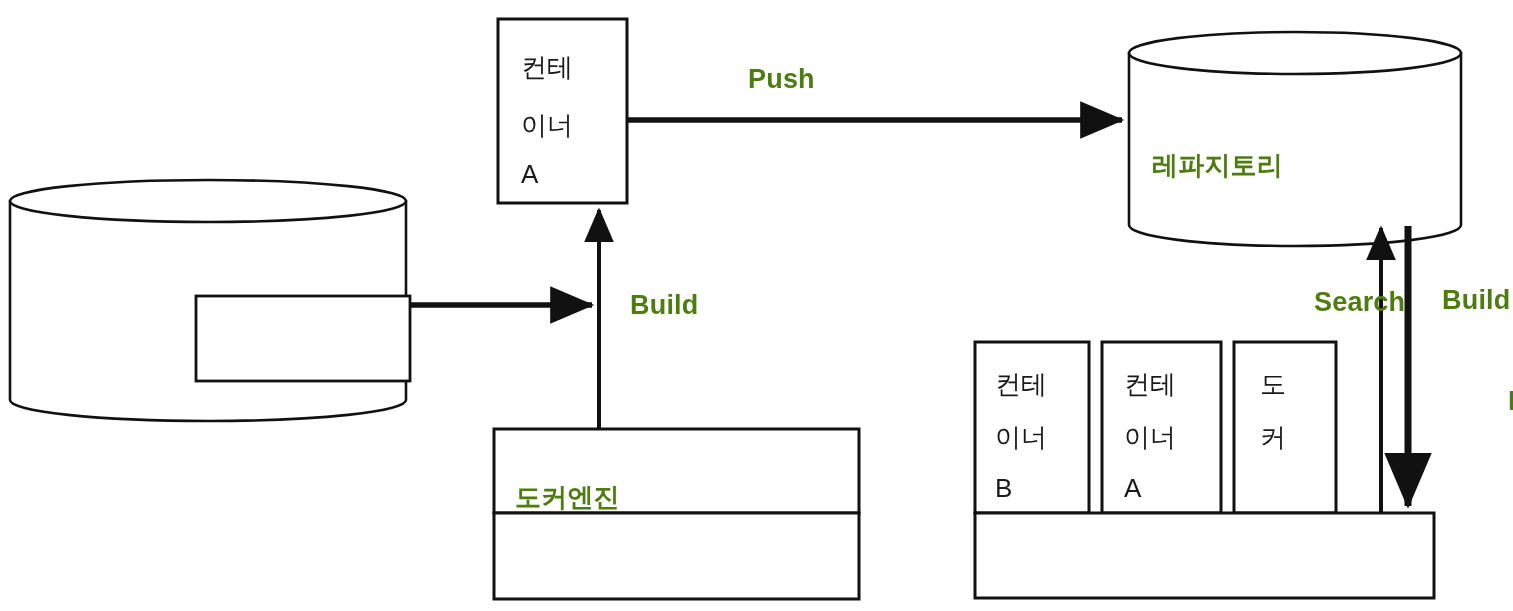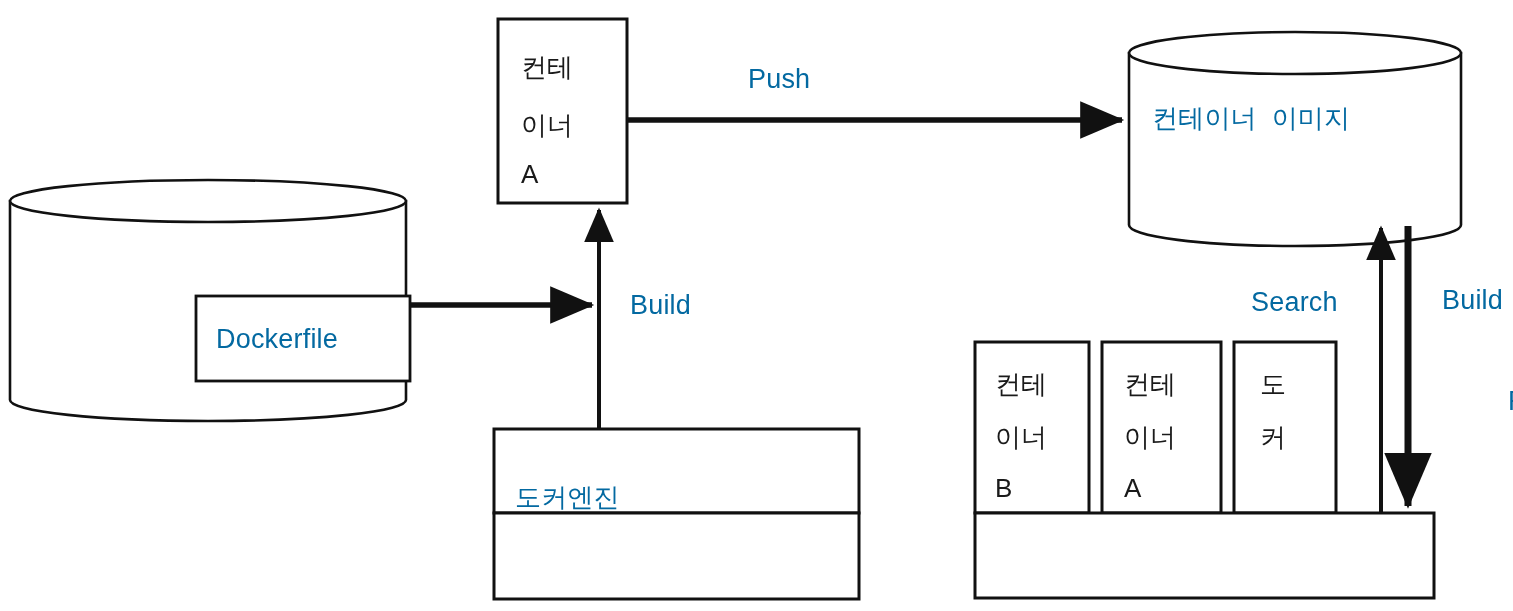--- a/index.html
+++ b/index.html
@@ -21,23 +21,24 @@
     left: 0;
     top: 0;
     width: 1513px;
     height: 611px;
     overflow: visible;
   }
   .lbl {
     position: absolute;
     font-size: 27px;
     line-height: 1.32;
-    color: #0369a1;
+    color: #4d7c0f;
     white-space: pre;
     letter-spacing: 0.2px;
+    font-weight: bold;
   }
   .lbl-ko { font-size: 26px; }
   .stack {
     position: absolute;
     font-size: 26px;
     line-height: 1.62;
     color: #1a1a1a;
     white-space: pre;
   }
 </style>
@@ -83,46 +84,45 @@
     <line x1="599" y1="429" x2="599" y2="210" stroke="#111111" stroke-width="4" marker-end="url(#ahs)"></line>
 
     <line x1="627" y1="120" x2="1122" y2="120" stroke="#111111" stroke-width="5.5" marker-end="url(#ah)"></line>
 
     <line x1="1381" y1="513" x2="1381" y2="228" stroke="#111111" stroke-width="4" marker-end="url(#ahs)"></line>
 
     <line x1="1408" y1="226" x2="1408" y2="506" stroke="#111111" stroke-width="7" marker-end="url(#ah)"></line>
   </svg>
 
 
-  <div class="lbl" style="left:216px; top:322px;">Dockerfile</div>
 
   <div class="stack" style="left:521px; top:46px;">컨테</div>
   <div class="stack" style="left:521px; top:104px;">이너</div>
   <div class="stack" style="left:521px; top:153px;">A</div>
 
-  <div class="lbl lbl-ko" style="left:1152px; top:101px;">컨테이너  이미지</div>
+  <div class="lbl lbl-ko" style="left:1152px; top:148px;">레파지토리</div>
 
   <div class="lbl lbl-ko" style="left:515px; top:480px;">도커엔진</div>
 
 
   <div class="stack" style="left:995px; top:363px;">컨테</div>
   <div class="stack" style="left:995px; top:416px;">이너</div>
   <div class="stack" style="left:995px; top:467px;">B</div>
 
   <div class="stack" style="left:1124px; top:363px;">컨테</div>
   <div class="stack" style="left:1124px; top:416px;">이너</div>
   <div class="stack" style="left:1124px; top:467px;">A</div>
 
   <div class="stack" style="left:1260px; top:363px;">도</div>
   <div class="stack" style="left:1260px; top:416px;">커</div>
 
 
   <div class="lbl" style="left:748px; top:62px;">Push</div>
 
   <div class="lbl" style="left:630px; top:288px;text-align:center;">Build</div>
 
-  <div class="lbl" style="left:1251px; top:285px;">Search</div>
+  <div class="lbl" style="left:1314px; top:285px;">Search</div>
 
   <div class="lbl" style="left:1442px; top:283px;">Build</div>
 
   <div class="lbl" style="left:1508px; top:384px;">Run</div>
 
 </div>
 
 </body></html>

